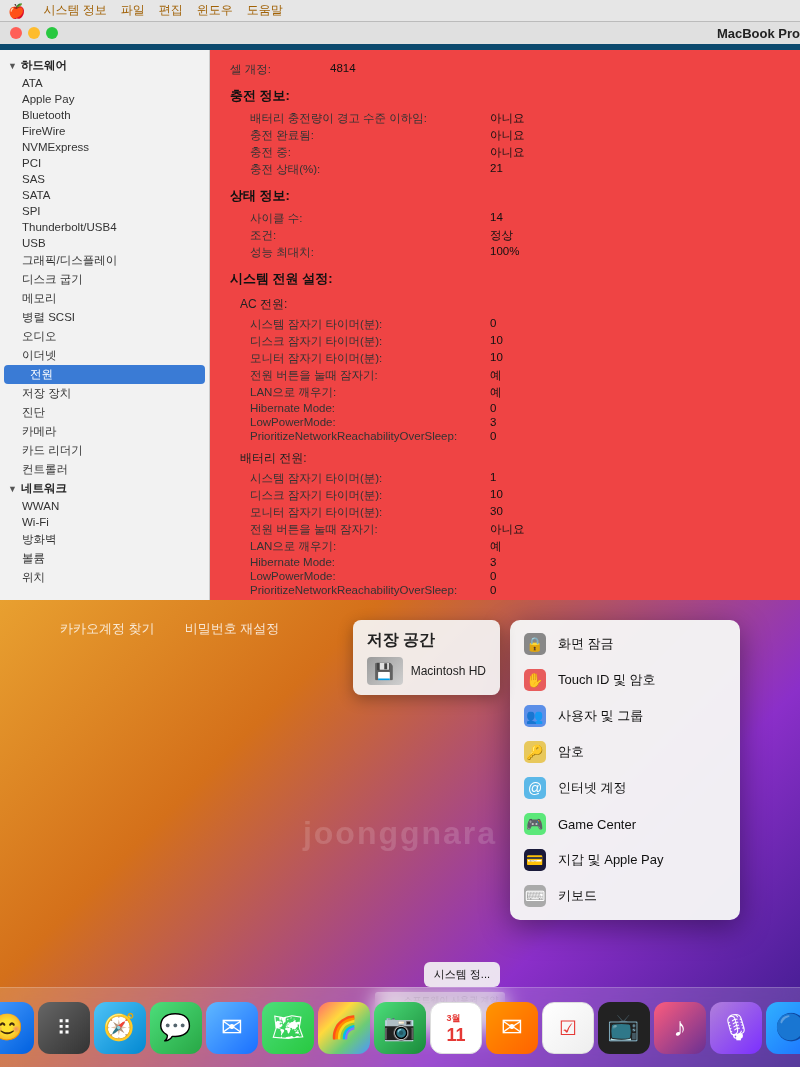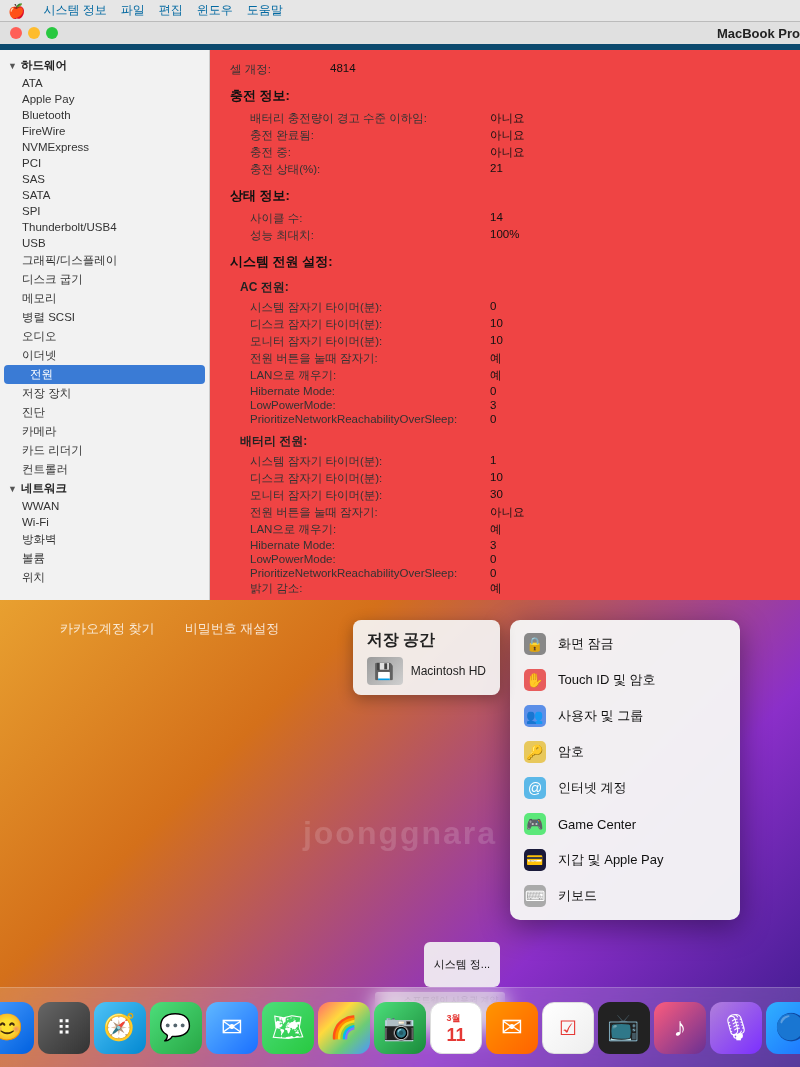--- a/index.html
+++ b/index.html
@@ -27,21 +27,21 @@
       background: rgba(230,230,230,0.95);
       display: flex;
       align-items: center;
       padding: 0 8px;
       font-size: 12px;
       color: #000;
       gap: 14px;
       border-bottom: 1px solid #bbb;
     }
     .menubar-apple { font-size: 14px; margin-right: 4px; }
-    .menubar-item { font-size: 12px; color: #0369a1; }
+    .menubar-item { font-size: 12px; color: #a16207; }
 
     
     .window-titlebar {
       height: 28px;
       background: #e0e0e0;
       display: flex;
       align-items: center;
       justify-content: flex-end;
       border-bottom: 6px solid #0c4a6e;
       position: relative;
@@ -126,21 +126,21 @@
       font-weight: 500;
     }
     .section-title {
       font-size: 13px;
       font-weight: 700;
       margin: 10px 0 6px 0;
       color: #111;
     }
     .sub-section-title {
       font-size: 12px;
-      font-weight: 700;
+      font-weight: 400;
       margin: 8px 0 4px 10px;
       color: #222;
     }
     .indented { padding-left: 20px; }
     .top-row {
       display: flex;
       margin-bottom: 4px;
     }
     .top-label { min-width: 100px; color: #333; }
     .top-value { color: #111; }
@@ -263,21 +263,21 @@
     }
 
     
     .sys-info-btn {
       position: absolute;
       bottom: 80px;
       right: 300px;
       background: rgba(245,245,245,0.9);
       border: none;
       border-radius: 6px;
-      padding: 15px 10px;
+      padding: 5px 10px;
       font-size: 11px;
       color: #111;
       cursor: pointer;
     }
 
     
     .energy-text {
       position: absolute;
       bottom: 35px;
       right: 295px;
@@ -431,20 +431,24 @@
         <span class="info-label">충전 상태(%):</span>
         <span class="info-value">21</span>
       </div>
 
       <div class="section-title">상태 정보:</div>
       <div class="info-row indented">
         <span class="info-label">사이클 수:</span>
         <span class="info-value">14</span>
       </div>
       <div class="info-row indented">
+        <span class="info-label">조건:</span>
+        <span class="info-value">정상</span>
+      </div>
+      <div class="info-row indented">
         <span class="info-label">성능 최대치:</span>
         <span class="info-value">100%</span>
       </div>
 
       <div class="section-title">시스템 전원 설정:</div>
       <div class="sub-section-title">AC 전원:</div>
 
       <div class="info-row indented">
         <span class="info-label">시스템 잠자기 타이머(분):</span>
         <span class="info-value">0</span>

